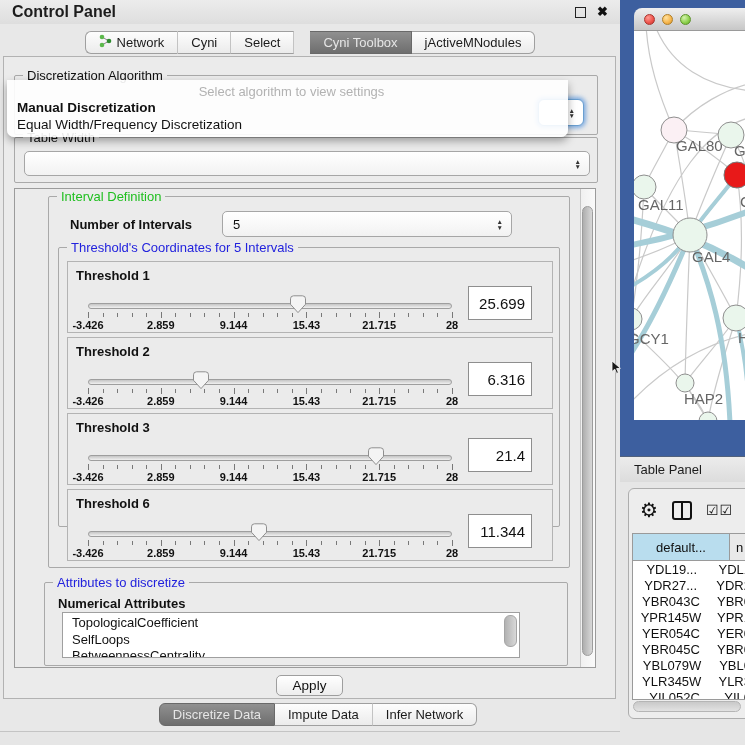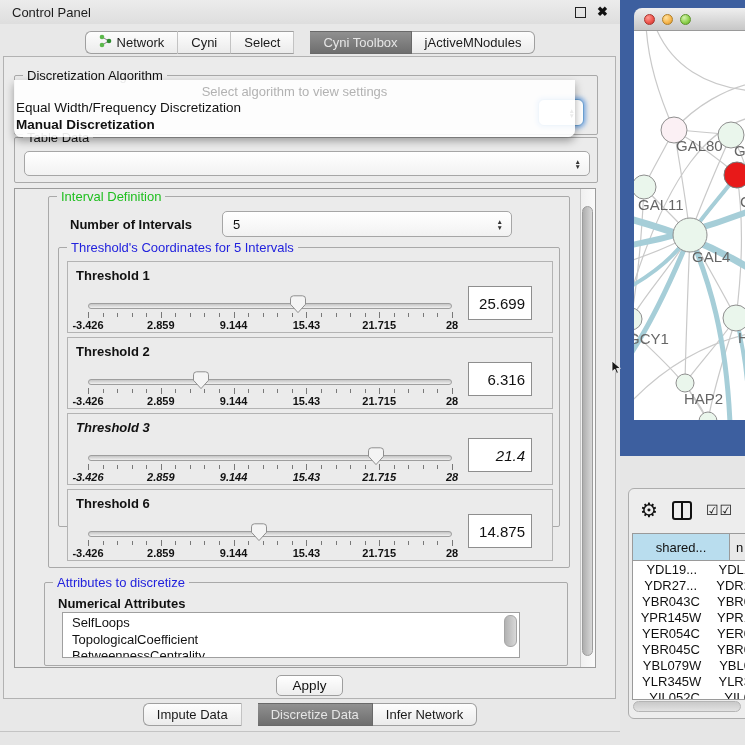--- a/index.html
+++ b/index.html
@@ -3,21 +3,21 @@
 <meta charset="utf-8">
 <style>
   html,body{margin:0;padding:0;}
   #root{position:relative;width:745px;height:745px;overflow:hidden;background:#e6e6e6;
         font-family:"Liberation Sans",sans-serif;color:#111;}
   .abs{position:absolute;box-sizing:border-box;}
 
   
   #cp-titlebar{left:0;top:0;width:620px;height:24px;display:flex;align-items:center;
     background:linear-gradient(#ececec,#dedede);padding:0 12px;}
-  #cp-title{font-size:13px;color:#1c1c1c;flex:1;}
+  #cp-title{font-size:16px;color:#1c1c1c;flex:1;font-weight:bold;}
   #float-icon{width:9px;height:9px;border:1.5px solid #222;margin-right:11px;}
   #close-icon{font-size:13px;font-weight:bold;color:#111;line-height:10px;}
 
   .segbar{left:0;width:620px;display:flex;justify-content:center;}
   .seg{display:flex;align-items:center;gap:5px;height:23px;padding:0 13px;font-size:13px;color:#1a1a1a;
     background:linear-gradient(#fdfdfd,#ebebeb);border-top:1px solid #9f9f9f;border-bottom:1px solid #9f9f9f;
     border-right:1px solid #c3c3c3;box-sizing:border-box;white-space:nowrap;}
   .seg:first-child{border-left:1px solid #9f9f9f;border-radius:6px 0 0 6px;}
   .seg:last-child{border-radius:0 6px 6px 0;border-right:1px solid #9f9f9f;}
   .seg.sel{background:linear-gradient(#909090,#6e6e6e);color:#e6e6e6;border-color:#696969;margin-left:16px;}
@@ -27,22 +27,22 @@
   .group{border:1px solid #a9a9a9;border-radius:2px;}
   .legend{position:absolute;top:-8px;left:8px;background:#ebebeb;padding:0 4px;font-size:13px;white-space:nowrap;}
   .legend.green{color:#1fbf1f;}
   .legend.blue{color:#2222dd;}
 
   .combo{background:linear-gradient(#ffffff,#f2f2f2);border:1px solid #a6a6a6;border-radius:5px;
     display:flex;align-items:center;font-size:13px;padding:0 24px 0 10px;}
   .arrows{position:absolute;right:8px;top:50%;transform:translateY(-50%);display:flex;flex-direction:column;
     font-size:6.5px;line-height:5.5px;color:#333;letter-spacing:0;}
 
-  #algo-popup{left:14px;top:80px;width:561px;height:57px;background:rgba(255,255,255,0.9);
-    border-radius:0 0 7px 7px;box-shadow:0 4px 9px rgba(0,0,0,0.35);z-index:40;overflow:hidden;}
+  #algo-popup{left:7px;top:80px;width:561px;height:57px;background:rgba(255,255,255,0.9);
+    border-radius:0 0 7px 7px;box-shadow:0 4px 9px rgba(0,0,0,0.35);z-index:40;overflow:hidden;padding-left:8px;}
   #popup-prompt{margin-top:4px;text-align:center;font-size:13px;color:#b2b2b2;}
   .popup-item{font-size:13.5px;padding-left:2px;line-height:17px;}
   .popup-item.bold{font-weight:bold;}
   #combo-focus{left:538px;top:99px;width:46px;height:27px;border:1px solid #6a9fd0;border-radius:6px;
     background:#fff;box-shadow:0 0 4px 2px rgba(90,150,220,0.75);z-index:5;}
 
   #scrollpane{left:14px;top:188px;width:582px;height:480px;border:1px solid #9b9b9b;background:#ebebeb;}
   #vscroll-track{left:580px;top:189px;width:15px;height:478px;background:linear-gradient(90deg,#f0f0f0,#fafafa);
     border-left:1px solid #c6c6c6;}
   #vscroll-thumb{left:582px;top:206px;width:11px;height:450px;border-radius:6px;border:1px solid #9c9c9c;
@@ -150,30 +150,30 @@
   <div class="abs" id="content-panel"></div>
 
   <div class="abs group" style="left:14px;top:75px;width:584px;height:60px;">
     <span class="legend">Discretization Algorithm</span>
   </div>
   <div class="abs" id="combo-focus">
     <span class="arrows">▲<br>▼</span>
   </div>
 
   <div class="abs group" style="left:14px;top:137px;width:584px;height:46px;">
-    <span class="legend">Table Data</span>
+    <span class="legend">Table Width</span>
   </div>
   <div class="abs combo" style="left:24px;top:151px;width:566px;height:25px;">
     <span class="arrows">▲<br>▼</span>
   </div>
 
   <div class="abs" id="algo-popup">
     <div id="popup-prompt">Select algorithm to view settings</div>
+    <div class="popup-item bold">Manual Discretization</div>
     <div class="popup-item">Equal Width/Frequency Discretization</div>
-    <div class="popup-item bold">Manual Discretization</div>
   </div>
 
   <div class="abs" id="scrollpane"></div>
   <div class="abs" id="vscroll-track"></div>
   <div class="abs" id="vscroll-thumb"></div>
 
   <div class="abs group" id="interval-group">
     <span class="legend green">Interval Definition</span>
   </div>
   <div class="abs" id="noi-label">Number of Intervals</div>
@@ -269,21 +269,21 @@
               <span style="left: 60%;">15.43</span>
               <span style="left: 80%;">21.715</span>
               <span style="left: 100%;">28</span>
             </div>
             <div class="thumb" style="left: 30.9998%;"><svg width="16" height="19" viewBox="0 0 16 19">
                 <path d="M3.5,0.8 h9 a3,3 0 0 1 3,3 V9.3 L8,17.6 L0.5,9.3 V3.8 a3,3 0 0 1 3,-3 z" fill="#f4f4f4" stroke="#8f8f8f"></path>
               </svg></div>
           </div>
           <div class="vbox">6.316</div>
         </div>
-        <div class="tbox" style="top: 165px; font-style: italic;">
+        <div class="tbox" style="top: 165px;">
           <div class="tl">Threshold 3</div>
           <div class="slider">
             <div class="track"></div>
             <div class="ticks">
               <span class="maj" style="left: 0%;"></span>
               <span class="min" style="left: 4%;"></span>
               <span class="min" style="left: 8%;"></span>
               <span class="min" style="left: 12%;"></span>
               <span class="min" style="left: 16%;"></span>
               <span class="maj" style="left: 20%;"></span>
@@ -359,46 +359,46 @@
               <span style="left: 20%;">2.859</span>
               <span style="left: 40%;">9.144</span>
               <span style="left: 60%;">15.43</span>
               <span style="left: 80%;">21.715</span>
               <span style="left: 100%;">28</span>
             </div>
             <div class="thumb" style="left: 46.9993%;"><svg width="16" height="19" viewBox="0 0 16 19">
                 <path d="M3.5,0.8 h9 a3,3 0 0 1 3,3 V9.3 L8,17.6 L0.5,9.3 V3.8 a3,3 0 0 1 3,-3 z" fill="#f4f4f4" stroke="#8f8f8f"></path>
               </svg></div>
           </div>
-          <div class="vbox">14.875</div>
+          <div class="vbox">11.344</div>
         </div>
       </div>
   </div>
 
   <div class="abs group" id="attr-group">
     <span class="legend blue">Attributes to discretize</span>
   </div>
   <div class="abs" id="attr-header">Numerical Attributes</div>
   <div class="abs" id="attr-list">
     <div id="attr-scroll"></div>
-  <div class="aitem">SelfLoops</div>
-      <div class="aitem">TopologicalCoefficient</div>
+  <div class="aitem">TopologicalCoefficient</div>
+      <div class="aitem">SelfLoops</div>
       <div class="aitem">BetweennessCentrality</div>
     </div>
 
   <div class="abs" id="apply-row">
     <span id="apply-btn">Apply</span>
   </div>
 
   <div class="abs segbar" style="top:703px;">
+      <div class="seg sel">
+        <span>Discretize Data</span>
+      </div>
       <div class="seg">
         <span>Impute Data</span>
-      </div>
-      <div class="seg sel">
-        <span>Discretize Data</span>
       </div>
       <div class="seg">
         <span>Infer Network</span>
       </div>
     </div>
   <div class="abs" id="cp-bottom-line"></div>
 
   <div class="abs" id="desktop"></div>
 
   <div class="abs" id="net-titlebar">
@@ -457,31 +457,34 @@
         <circle cx="-3" cy="288" r="11" fill="#eaf6ec" stroke="#8f8f8f" stroke-width="1"></circle>
         <text x="-6" y="313" class="nlabel">GCY1</text>
         <circle cx="102" cy="287" r="13" fill="#eaf6ec" stroke="#8f8f8f" stroke-width="1"></circle>
         <text x="104" y="312" class="nlabel">H</text>
         <circle cx="51" cy="352" r="9" fill="#eaf6ec" stroke="#8f8f8f" stroke-width="1"></circle>
         <text x="50" y="373" class="nlabel">HAP2</text>
         <circle cx="74" cy="390" r="9" fill="#eaf6ec" stroke="#8f8f8f" stroke-width="1"></circle>
       </svg>
   </div>
 
+  <div class="abs" id="tp-bar">
+    <span>Table Panel</span>
+  </div>
 
   <div class="abs" id="tp-panel"></div>
   <div class="abs" id="tp-toolbar">
     <span id="gear-icon">⚙</span>
     <span id="cols-icon"></span>
     <span id="checks-icon">☑☑</span>
   </div>
 
   <div class="abs" id="tp-table">
     <div id="tp-head">
-      <div class="h1">shared...</div>
+      <div class="h1">default...</div>
       <div class="h2">n</div>
     </div>
     <div id="tp-body">
         <div class="trow">
           <div class="c1">YDL19...</div>
           <div class="c2">YDL1</div>
         </div>
         <div class="trow">
           <div class="c1">YDR27...</div>
           <div class="c2">YDR2</div>

